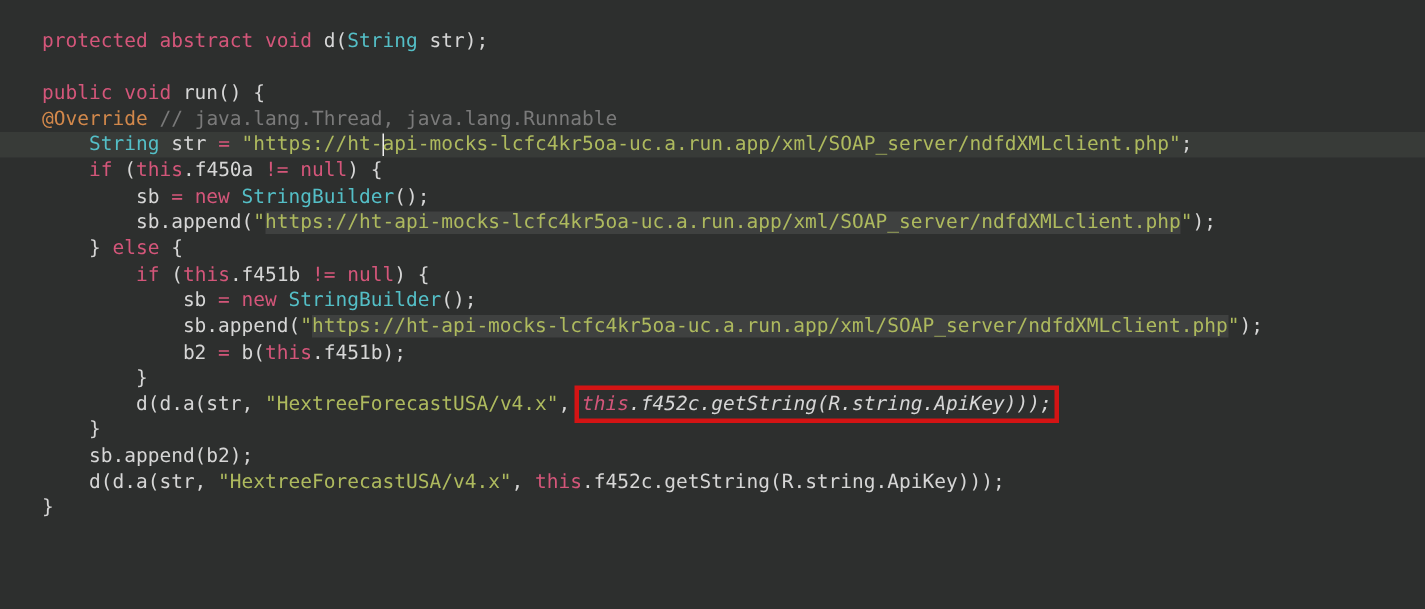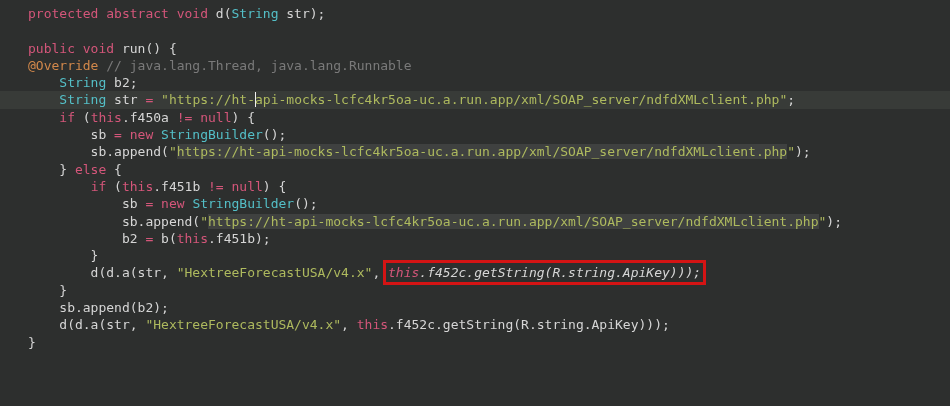--- a/index.html
+++ b/index.html
@@ -4,21 +4,21 @@
 <style>
   html,body{margin:0;padding:0;}
   body{
     width:950px;height:406px;overflow:hidden;
     background:var(--bg,#2d2f2e);
     font-family:"DejaVu Sans Mono",monospace;
   }
   #editor{
     position:absolute;inset:0;
     font-size:13px;line-height:17.3px;
-    padding-top:5px;
+    padding-top:19px;
     cursor:text;
   }
   .line{height:17.3px;white-space:pre;padding-left:28px;}
   .line.hl{background:var(--hlline,#383b38);}
   .kw{color:var(--kw,#d4567a);}
   .ty{color:var(--ty,#54bfc7);}
   .st{color:var(--st,#aeba5e);}
   .pl{color:var(--pl,#d6d6d6);}
   .cm{color:var(--cm,#7a7a7a);}
   .an{color:var(--an,#d2884b);}
@@ -30,21 +30,20 @@
   }
 </style>
 </head>
 <body>
 
 <div id="editor">
     <div class="line"><span class="kw">protected abstract void </span><span class="pl">d(</span><span class="ty">String</span><span class="pl"> str);</span></div>
     <div class="line"></div>
     <div class="line"><span class="kw">public void</span><span class="pl"> run() {</span></div>
     <div class="line"><span class="an">@Override</span><span class="cm"> // java.lang.Thread, java.lang.Runnable</span></div>
-    <div class="line"><span class="pl">    </span><span class="ty">String</span><span class="pl"> b2;</span></div>
     <div class="line hl"><span class="pl">    </span><span class="ty">String</span><span class="pl"> str </span><span class="kw">=</span><span class="pl"> </span><span class="st">"https://ht-</span><span class="caret"></span><span class="st">api-mocks-lcfc4kr5oa-uc.a.run.app/xml/SOAP_server/ndfdXMLclient.php"</span><span class="pl">;</span></div>
     <div class="line"><span class="pl">    </span><span class="kw">if</span><span class="pl"> (</span><span class="kw">this</span><span class="pl">.f450a </span><span class="kw">!=</span><span class="pl"> </span><span class="kw">null</span><span class="pl">) {</span></div>
     <div class="line"><span class="pl">        sb </span><span class="kw">=</span><span class="pl"> </span><span class="kw">new</span><span class="pl"> </span><span class="ty">StringBuilder</span><span class="pl">();</span></div>
     <div class="line"><span class="pl">        sb.append(</span><span class="st">"</span><span class="st occ">https://ht-api-mocks-lcfc4kr5oa-uc.a.run.app/xml/SOAP_server/ndfdXMLclient.php</span><span class="st">"</span><span class="pl">);</span></div>
     <div class="line"><span class="pl">    } </span><span class="kw">else</span><span class="pl"> {</span></div>
     <div class="line"><span class="pl">        </span><span class="kw">if</span><span class="pl"> (</span><span class="kw">this</span><span class="pl">.f451b </span><span class="kw">!=</span><span class="pl"> </span><span class="kw">null</span><span class="pl">) {</span></div>
     <div class="line"><span class="pl">            sb </span><span class="kw">=</span><span class="pl"> </span><span class="kw">new</span><span class="pl"> </span><span class="ty">StringBuilder</span><span class="pl">();</span></div>
     <div class="line"><span class="pl">            sb.append(</span><span class="st">"</span><span class="st occ">https://ht-api-mocks-lcfc4kr5oa-uc.a.run.app/xml/SOAP_server/ndfdXMLclient.php</span><span class="st">"</span><span class="pl">);</span></div>
     <div class="line"><span class="pl">            b2 </span><span class="kw">=</span><span class="pl"> b(</span><span class="kw">this</span><span class="pl">.f451b);</span></div>
     <div class="line"><span class="pl">        }</span></div>

